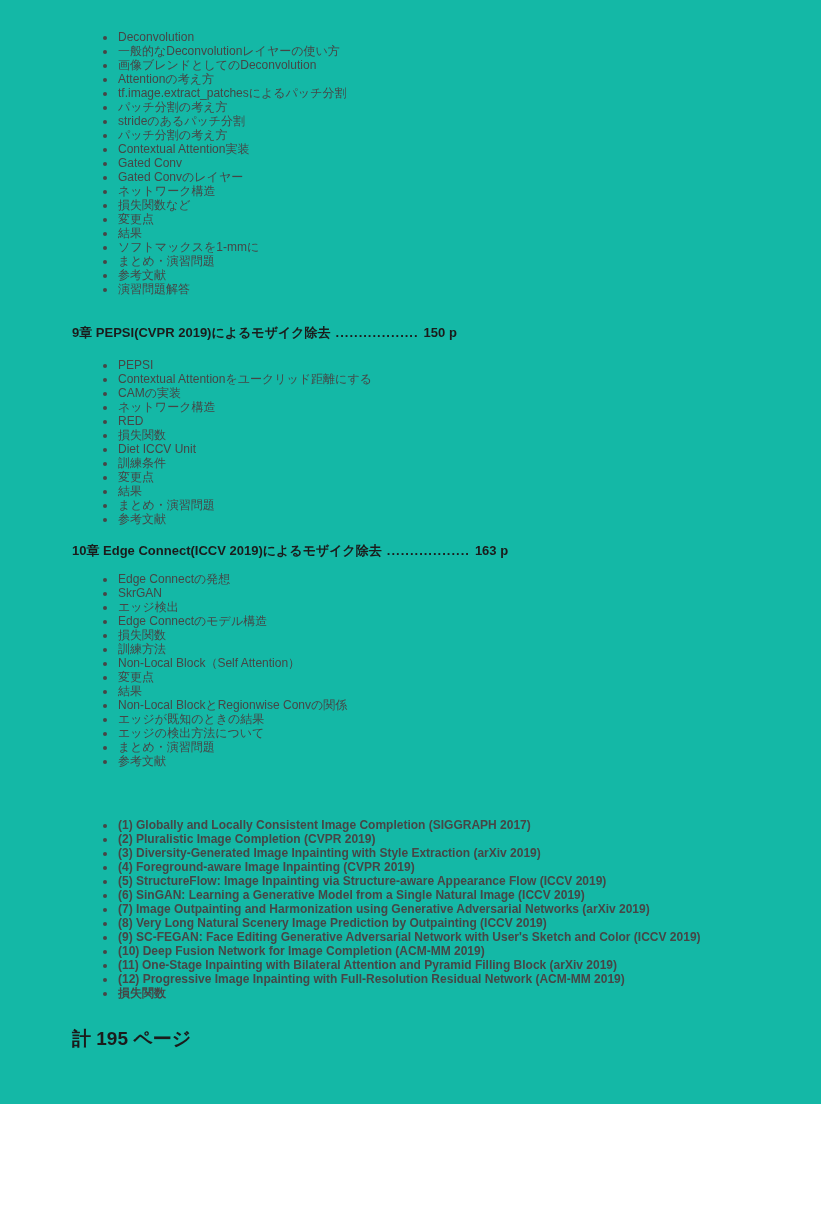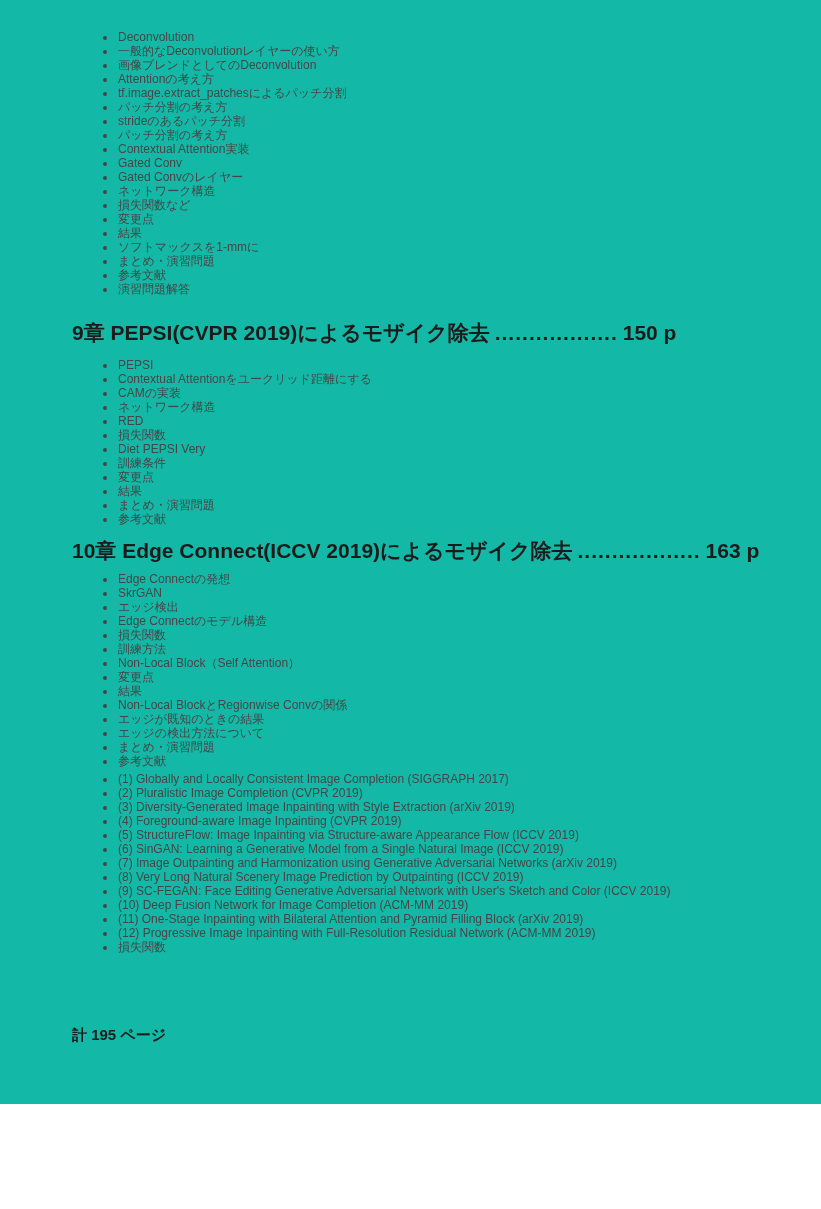--- a/index.html
+++ b/index.html
@@ -9,27 +9,27 @@
     font-family:"Liberation Sans","DejaVu Sans",sans-serif;
   }
   ul.toc-list {
     position:absolute; left:0; margin:0; padding:0 0 0 117px;
     list-style:disc outside; font-size:12px; line-height:14px;
     color:#464646; white-space:nowrap;
   }
   ul.toc-list li { padding-left:1px; }
   h2.chapter-heading {
     position:absolute; left:72px; margin:0; padding:0;
-    font-size:21px; line-height:18px; font-weight:bold; color:#1b1b1b;
+    font-size:13px; line-height:18px; font-weight:bold; color:#1b1b1b;
     white-space:nowrap;
   }
   h2.chapter-heading .leader { margin:0 5px; letter-spacing:1px; }
   .total-label {
     position:absolute; left:72px; top:1026px; margin:0;
-    font-size:15px; font-weight:bold; color:#1b1b1b;
+    font-size:19px; font-weight:bold; color:#1b1b1b;
   }
   .artifact {
     position:absolute; left:149px; top:1145px; width:9px; height:4px;
     background:linear-gradient(90deg,#b4692f 0 45%,#3f6ec0 45% 100%);
   }
   .footer-rule {
     position:absolute; left:25px; top:1156px; width:788px; height:3px;
     background:#000000;
   }
   .footer-center {
@@ -73,21 +73,21 @@
   <h2 class="chapter-heading" style="top:324px;">
     <span>9章 PEPSI(CVPR 2019)によるモザイク除去</span><span class="leader">..................</span><span>150 p</span>
   </h2>
   <ul class="toc-list" style="top:358px;">
       <li>PEPSI</li>
       <li>Contextual Attentionをユークリッド距離にする</li>
       <li>CAMの実装</li>
       <li>ネットワーク構造</li>
       <li>RED</li>
       <li>損失関数</li>
-      <li>Diet PEPSI Very</li>
+      <li>Diet ICCV Unit</li>
       <li>訓練条件</li>
       <li>変更点</li>
       <li>結果</li>
       <li>まとめ・演習問題</li>
       <li>参考文献</li>
     </ul>
 
   <h2 class="chapter-heading" style="top:542px;">
     <span>10章 Edge Connect(ICCV 2019)によるモザイク除去</span><span class="leader">..................</span><span>163 p</span>
   </h2>
@@ -101,21 +101,21 @@
       <li>Non-Local Block（Self Attention）</li>
       <li>変更点</li>
       <li>結果</li>
       <li>Non-Local BlockとRegionwise Convの関係</li>
       <li>エッジが既知のときの結果</li>
       <li>エッジの検出方法について</li>
       <li>まとめ・演習問題</li>
       <li>参考文献</li>
     </ul>
 
-  <ul class="toc-list" style="top:772px;">
+  <ul class="toc-list" style="top:818px;font-weight:bold;">
       <li>(1) Globally and Locally Consistent Image Completion (SIGGRAPH 2017)</li>
       <li>(2) Pluralistic Image Completion (CVPR 2019)</li>
       <li>(3) Diversity-Generated Image Inpainting with Style Extraction (arXiv 2019)</li>
       <li>(4) Foreground-aware Image Inpainting (CVPR 2019)</li>
       <li>(5) StructureFlow: Image Inpainting via Structure-aware Appearance Flow (ICCV 2019)</li>
       <li>(6) SinGAN: Learning a Generative Model from a Single Natural Image (ICCV 2019)</li>
       <li>(7) Image Outpainting and Harmonization using Generative Adversarial Networks (arXiv 2019)</li>
       <li>(8) Very Long Natural Scenery Image Prediction by Outpainting (ICCV 2019)</li>
       <li>(9) SC-FEGAN: Face Editing Generative Adversarial Network with User's Sketch and Color (ICCV 2019)</li>
       <li>(10) Deep Fusion Network for Image Completion (ACM-MM 2019)</li>

